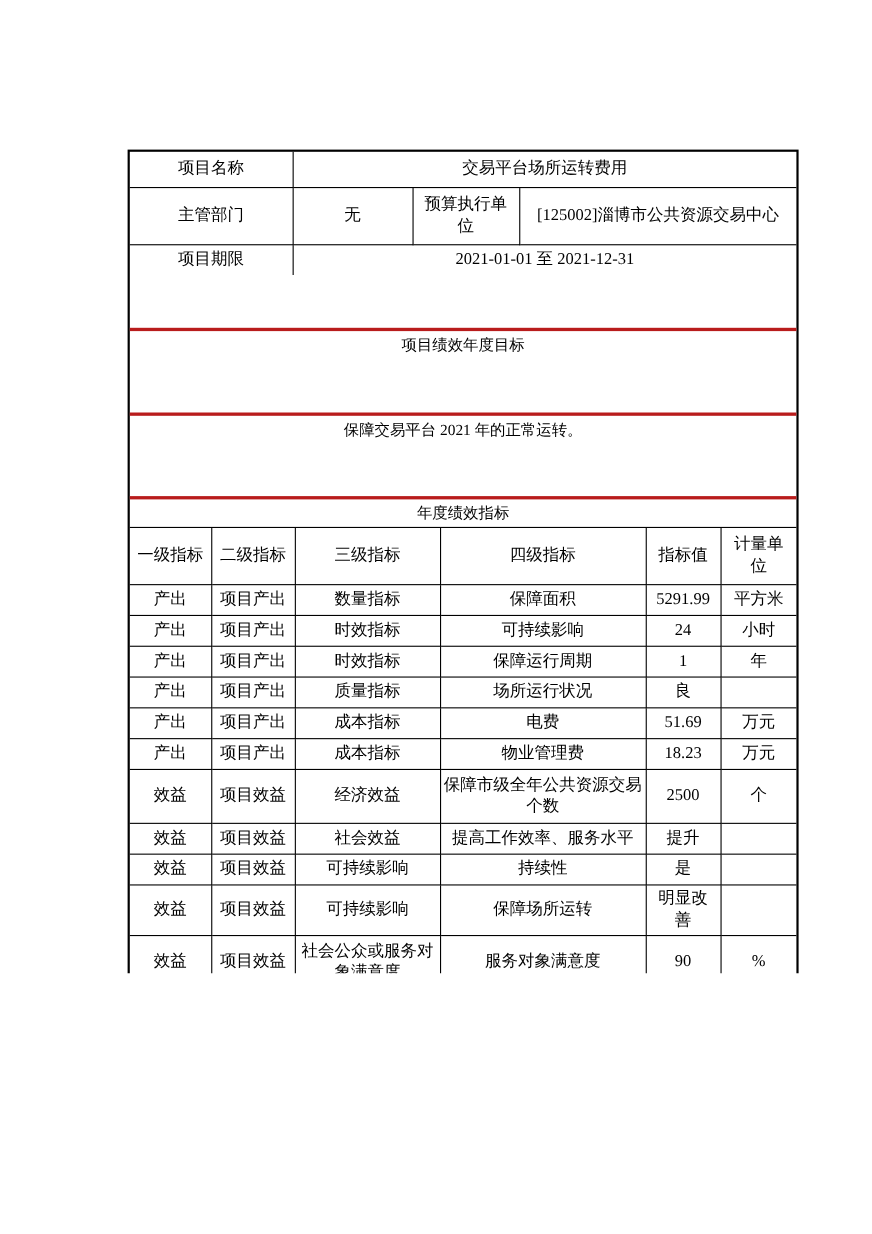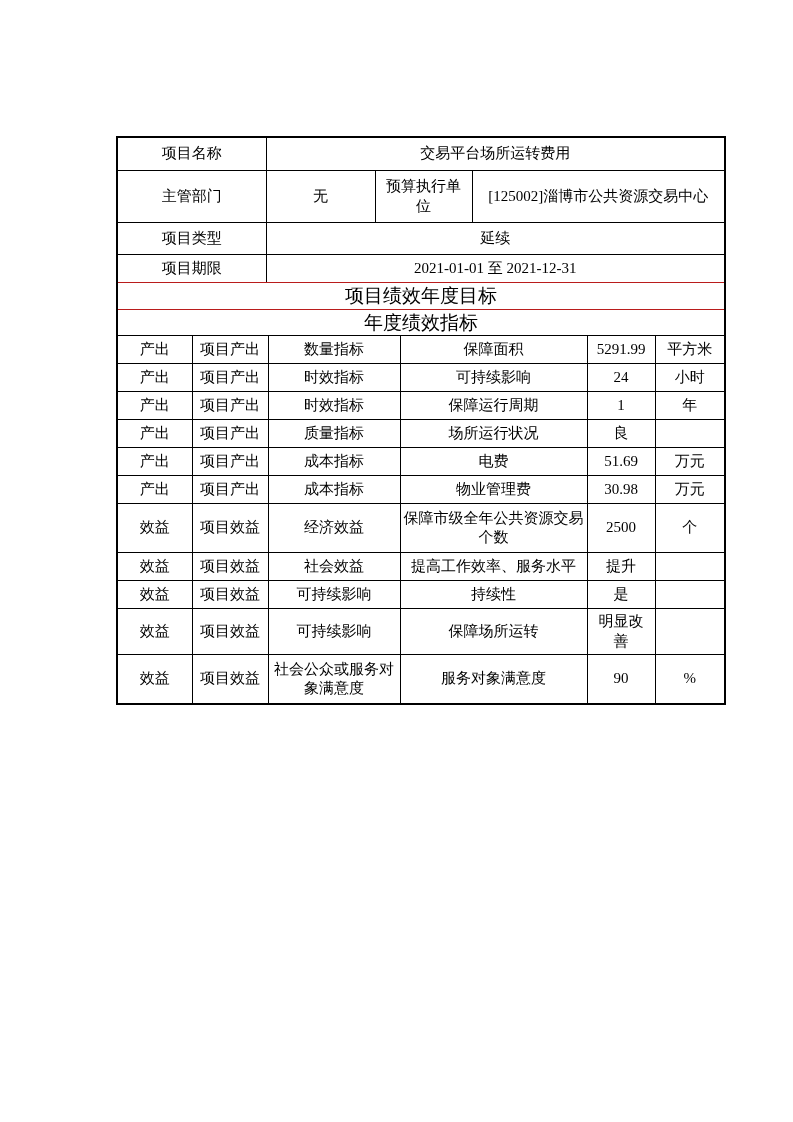--- a/index.html
+++ b/index.html
@@ -41,24 +41,25 @@
   tr.r30 td{height:30px}
   tr.r51 td{height:49px}
   tr.r29 td{height:29px}
   tr.r27 td{height:25px}
   tr.r44 td{height:42px}
   tr.r48 td{height:46px}
   tr.r45 td{height:43px}
   tr.r49 td{height:47px}
   
   .sec{
-    border-top:1px solid #b91c1c;
+    border-top:3px solid #b91c1c;
     display:flex;align-items:center;justify-content:center;
     text-align:center;
-    font-size:19px;
+    font-size:14px;
+    margin-top:48px;
   }
   .sec.h26{height:26px}
   .sec.h25{height:25px}
   .sec.last{border-bottom:1px solid #000;}
   .page-number{
     position:absolute;
     left:0;right:0;
     top:1020px;
     text-align:center;
     font-size:15px;
@@ -83,44 +84,50 @@
         <td>项目名称</td>
         <td colspan="3">交易平台场所运转费用</td>
       </tr>
       <tr class="r51">
         <td>主管部门</td>
         <td>无</td>
         <td>预算执行单
 位</td>
         <td>[125002]淄博市公共资源交易中心</td>
       </tr>
-      <tr class="r29">
-        <td>项目类型</td>
-        <td colspan="3">延续</td>
-      </tr>
       <tr class="r27">
         <td>项目期限</td>
         <td colspan="3">2021-01-01 至 2021-12-31</td>
       </tr>
     </tbody>
       </table>
 
     <div class="sec h26">项目绩效年度目标</div>
+    <div class="sec h25">保障交易平台 2021 年的正常运转。</div>
     <div class="sec h25 last">年度绩效指标</div>
 
     <table>
       <colgroup>
           <col style="width:74px">
           <col style="width:76px">
           <col style="width:132px">
           <col style="width:187px">
           <col style="width:68px">
           <col>
         </colgroup>
       <tbody>
+          <tr class="r51">
+        <td>一级指标</td>
+        <td>二级指标</td>
+        <td>三级指标</td>
+        <td>四级指标</td>
+        <td>指标值</td>
+        <td>计量单
+位</td>
+      </tr>
       <tr class="r27">
         <td>产出</td>
         <td>项目产出</td>
         <td>数量指标</td>
         <td>保障面积</td>
         <td>5291.99</td>
         <td>平方米</td>
       </tr>
       <tr class="r27">
         <td>产出</td>
@@ -152,21 +159,21 @@
         <td>成本指标</td>
         <td>电费</td>
         <td>51.69</td>
         <td>万元</td>
       </tr>
       <tr class="r27">
         <td>产出</td>
         <td>项目产出</td>
         <td>成本指标</td>
         <td>物业管理费</td>
-        <td>30.98</td>
+        <td>18.23</td>
         <td>万元</td>
       </tr>
       <tr class="r48">
         <td>效益</td>
         <td>项目效益</td>
         <td>经济效益</td>
         <td>保障市级全年公共资源交易
 个数</td>
         <td>2500</td>
         <td>个</td>

